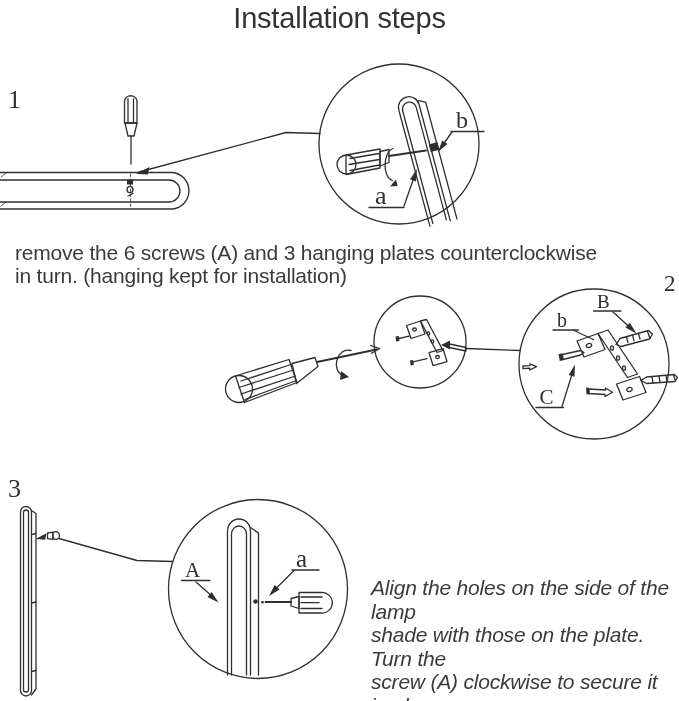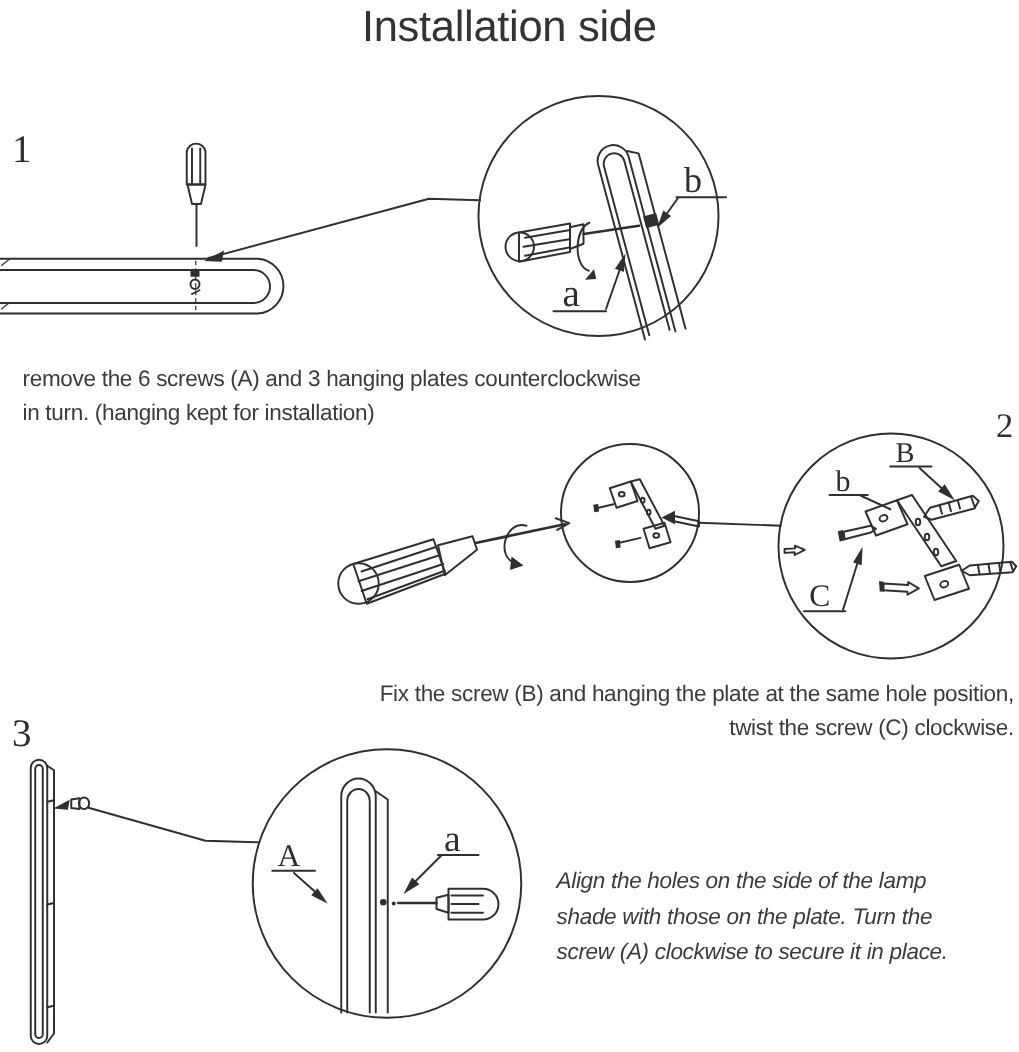--- a/index.html
+++ b/index.html
@@ -1,38 +1,38 @@
 <!DOCTYPE html>
 <html><head>
 <meta charset="utf-8">
 <style>
   html,body{margin:0;padding:0;background:#fff;}
   .canvas{position:relative;width:679px;height:701px;background:#ffffff;overflow:hidden;
           font-family:"Liberation Sans",sans-serif;}
   .title{position:absolute;top:2px;left:0;right:0;text-align:center;
          font-size:29px;color:#333333;letter-spacing:-0.2px;}
   .art{position:absolute;left:0;top:0;width:679px;height:701px;}
-  .instr{position:absolute;font-size:15px;line-height:23px;color:#3b3b3b;letter-spacing:-0.2px;}
+  .instr{position:absolute;font-size:21px;line-height:23px;color:#3b3b3b;letter-spacing:-0.2px;}
   #instr1{left:15px;top:241px;}
   #instr2{left:120px;top:451px;width:556px;text-align:right;}
   #instr3{left:371px;top:576px;line-height:23.5px;font-style:italic;}
   
   .ln{fill:none;stroke:#2f2f2f;stroke-width:1.3;stroke-linecap:round;stroke-linejoin:round;}
   .fl{fill:#2f2f2f;stroke:none;}
   .mid{stroke-width:1.8;}
   .thin{stroke-width:0.8;}
   .dash{stroke-dasharray:2.5 2.5;}
   .lbl,.num{font-family:"Liberation Serif","DejaVu Serif",serif;fill:#2f2f2f;stroke:none;}
 </style>
 </head>
 <body>
 
 <div class="canvas">
 
-  <div class="title">Installation side</div>
+  <div class="title">Installation steps</div>
 
   <svg class="art" viewBox="0 0 679 701">
 
     <text x="8" y="108" class="num" font-size="26">1</text>
 
     <g class="ln">
       <path d="M124.5,123 L124.5,101 A6.3,6 0 0 1 137,101 L137,123 Z"></path>
       <line x1="128" y1="99" x2="128" y2="122"></line>
       <line x1="133.5" y1="99" x2="133.5" y2="122"></line>
       <polygon points="125,123 137,123 134,136 128,136"></polygon>
@@ -233,24 +233,20 @@
       <line class="ln" x1="294" y1="570.5" x2="273" y2="591.5"></line>
       <polygon class="fl" points="269,596 274.7,585 279.6,589.5"></polygon>
     </g>
   </svg>
 
   <div class="instr" id="instr1">
     <div>remove the 6 screws (A) and 3 hanging plates counterclockwise</div>
     <div>in turn. (hanging kept for installation)</div>
   </div>
 
-  <div class="instr" id="instr2">
-    <div>Fix the screw (B) and hanging the plate at the same hole position,</div>
-    <div>twist the screw (C) clockwise.</div>
-  </div>
 
   <div class="instr" id="instr3">
     <div>Align the holes on the side of the lamp</div>
     <div>shade with those on the plate. Turn the</div>
     <div>screw (A) clockwise to secure it in place.</div>
   </div>
 
 </div>
 
 </body></html>

